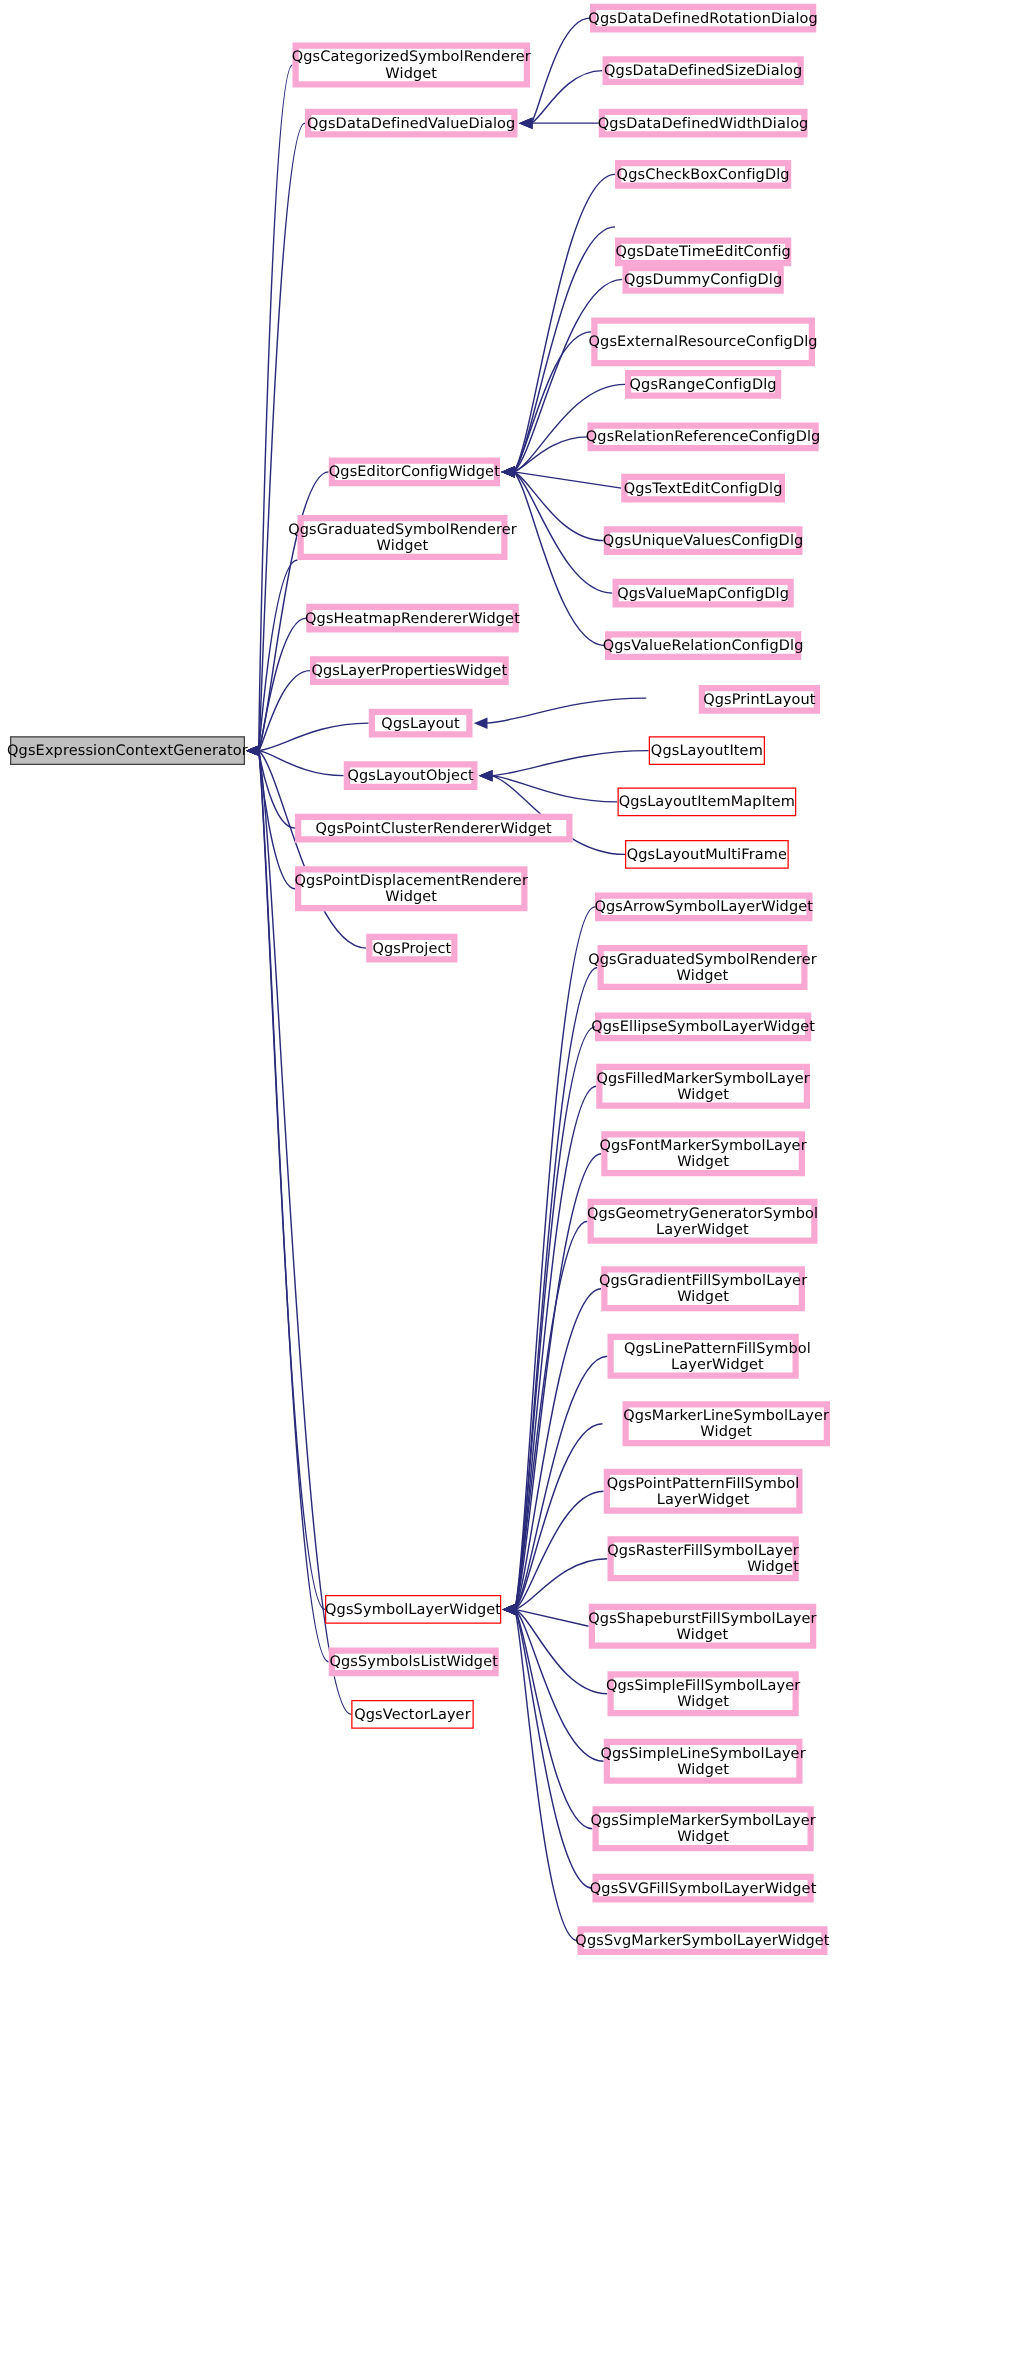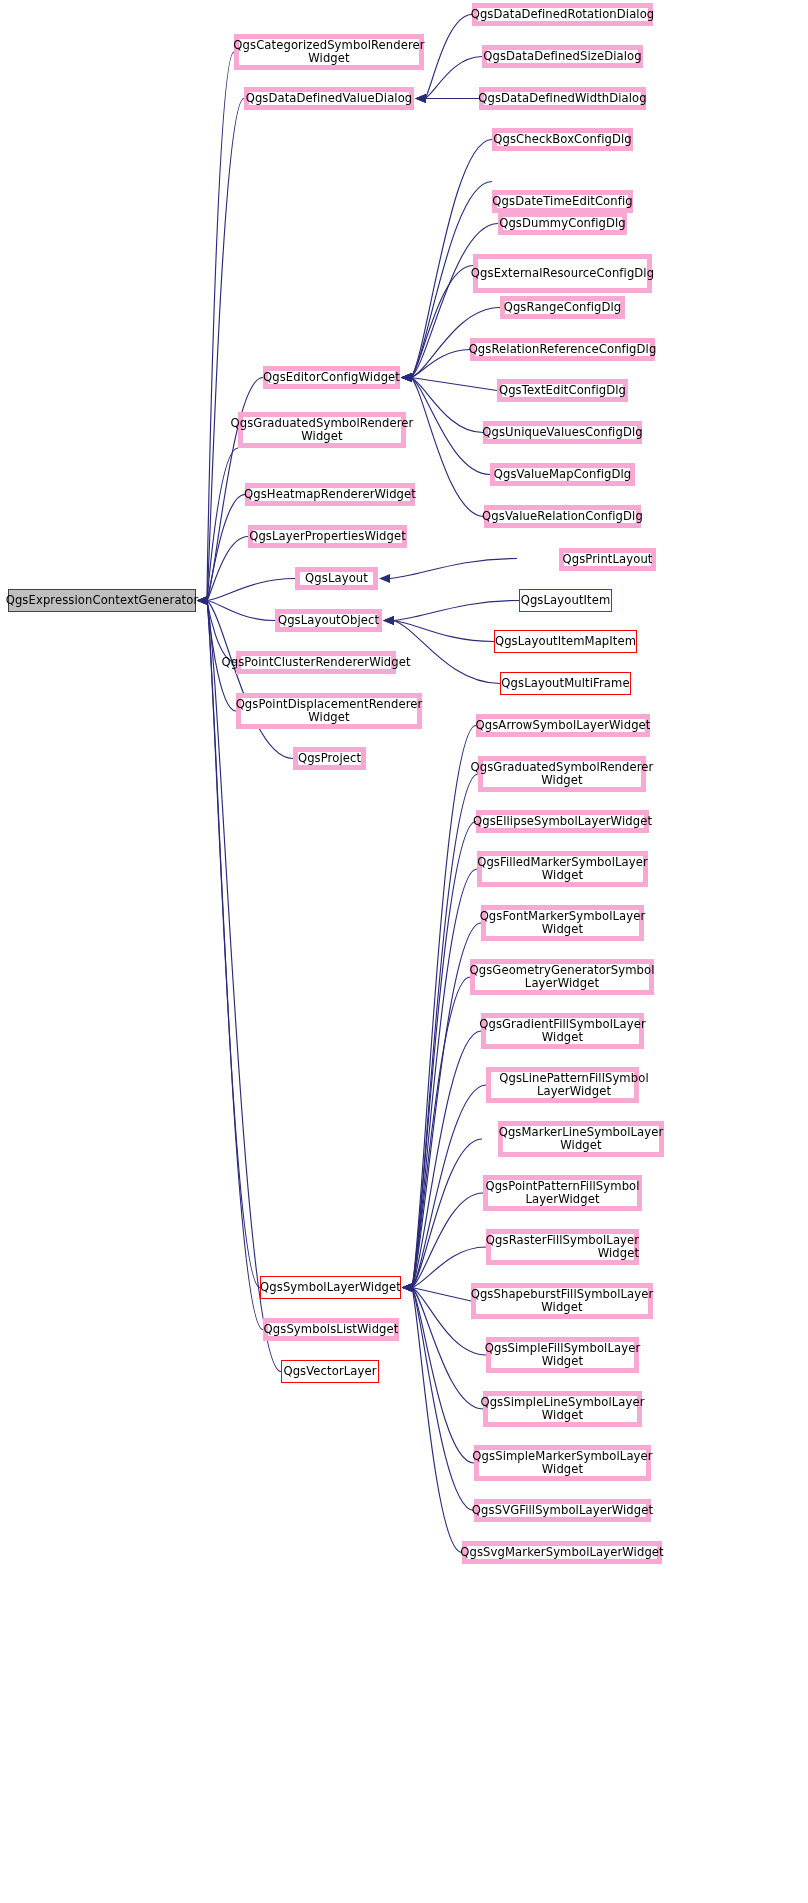--- a/index.html
+++ b/index.html
@@ -160,21 +160,21 @@
     <div class="node" style="left: 238px; top: 412px; width: 168px; height: 36px;"><span class="lbl">QgsGraduatedSymbolRenderer
 Widget</span></div>
     <div class="node" style="left: 245px; top: 483px; width: 170px; height: 23px;"><span class="lbl">QgsHeatmapRendererWidget</span></div>
     <div class="node" style="left: 248px; top: 525px; width: 159px; height: 23px;"><span class="lbl">QgsLayerPropertiesWidget</span></div>
     <div class="node" style="left: 295px; top: 567px; width: 83px; height: 23px;"><span class="lbl">QgsLayout</span></div>
     <div class="node" style="left: 517px; top: 548px; width: 97px; height: 23px; margin-left: 42px;"><span class="lbl">QgsPrintLayout</span></div>
     <div class="node" style="left: 275px; top: 609px; width: 107px; height: 23px;"><span class="lbl">QgsLayoutObject</span></div>
     <div class="node red" style="left: 519px; top: 589px; width: 93px; height: 23px;"><span class="lbl">QgsLayoutItem</span></div>
     <div class="node red" style="left: 494px; top: 630px; width: 143px; height: 23px;"><span class="lbl">QgsLayoutItemMapItem</span></div>
     <div class="node red" style="left: 500px; top: 672px; width: 131px; height: 23px;"><span class="lbl">QgsLayoutMultiFrame</span></div>
-    <div class="node" style="left: 236px; top: 651px; width: 160px; height: 23px;"><span class="lbl">QgsPointClusterRendererWidget</span></div>
+    <div class="node" style="left: 236px; top: 651px; width: 222px; height: 23px;"><span class="lbl">QgsPointClusterRendererWidget</span></div>
     <div class="node" style="left: 236px; top: 693px; width: 186px; height: 36px;"><span class="lbl">QgsPointDisplacementRenderer
 Widget</span></div>
     <div class="node" style="left: 293px; top: 747px; width: 73px; height: 23px;"><span class="lbl">QgsProject</span></div>
     <div class="node" style="left: 476px; top: 714px; width: 174px; height: 23px;"><span class="lbl">QgsArrowSymbolLayerWidget</span></div>
     <div class="node" style="left: 478px; top: 756px; width: 168px; height: 36px;"><span class="lbl">QgsGraduatedSymbolRenderer
 Widget</span></div>
     <div class="node" style="left: 476px; top: 810px; width: 173px; height: 23px;"><span class="lbl">QgsEllipseSymbolLayerWidget</span></div>
     <div class="node" style="left: 477px; top: 851px; width: 171px; height: 36px;"><span class="lbl">QgsFilledMarkerSymbolLayer
 Widget</span></div>
     <div class="node" style="left: 481px; top: 905px; width: 163px; height: 36px;"><span class="lbl">QgsFontMarkerSymbolLayer

